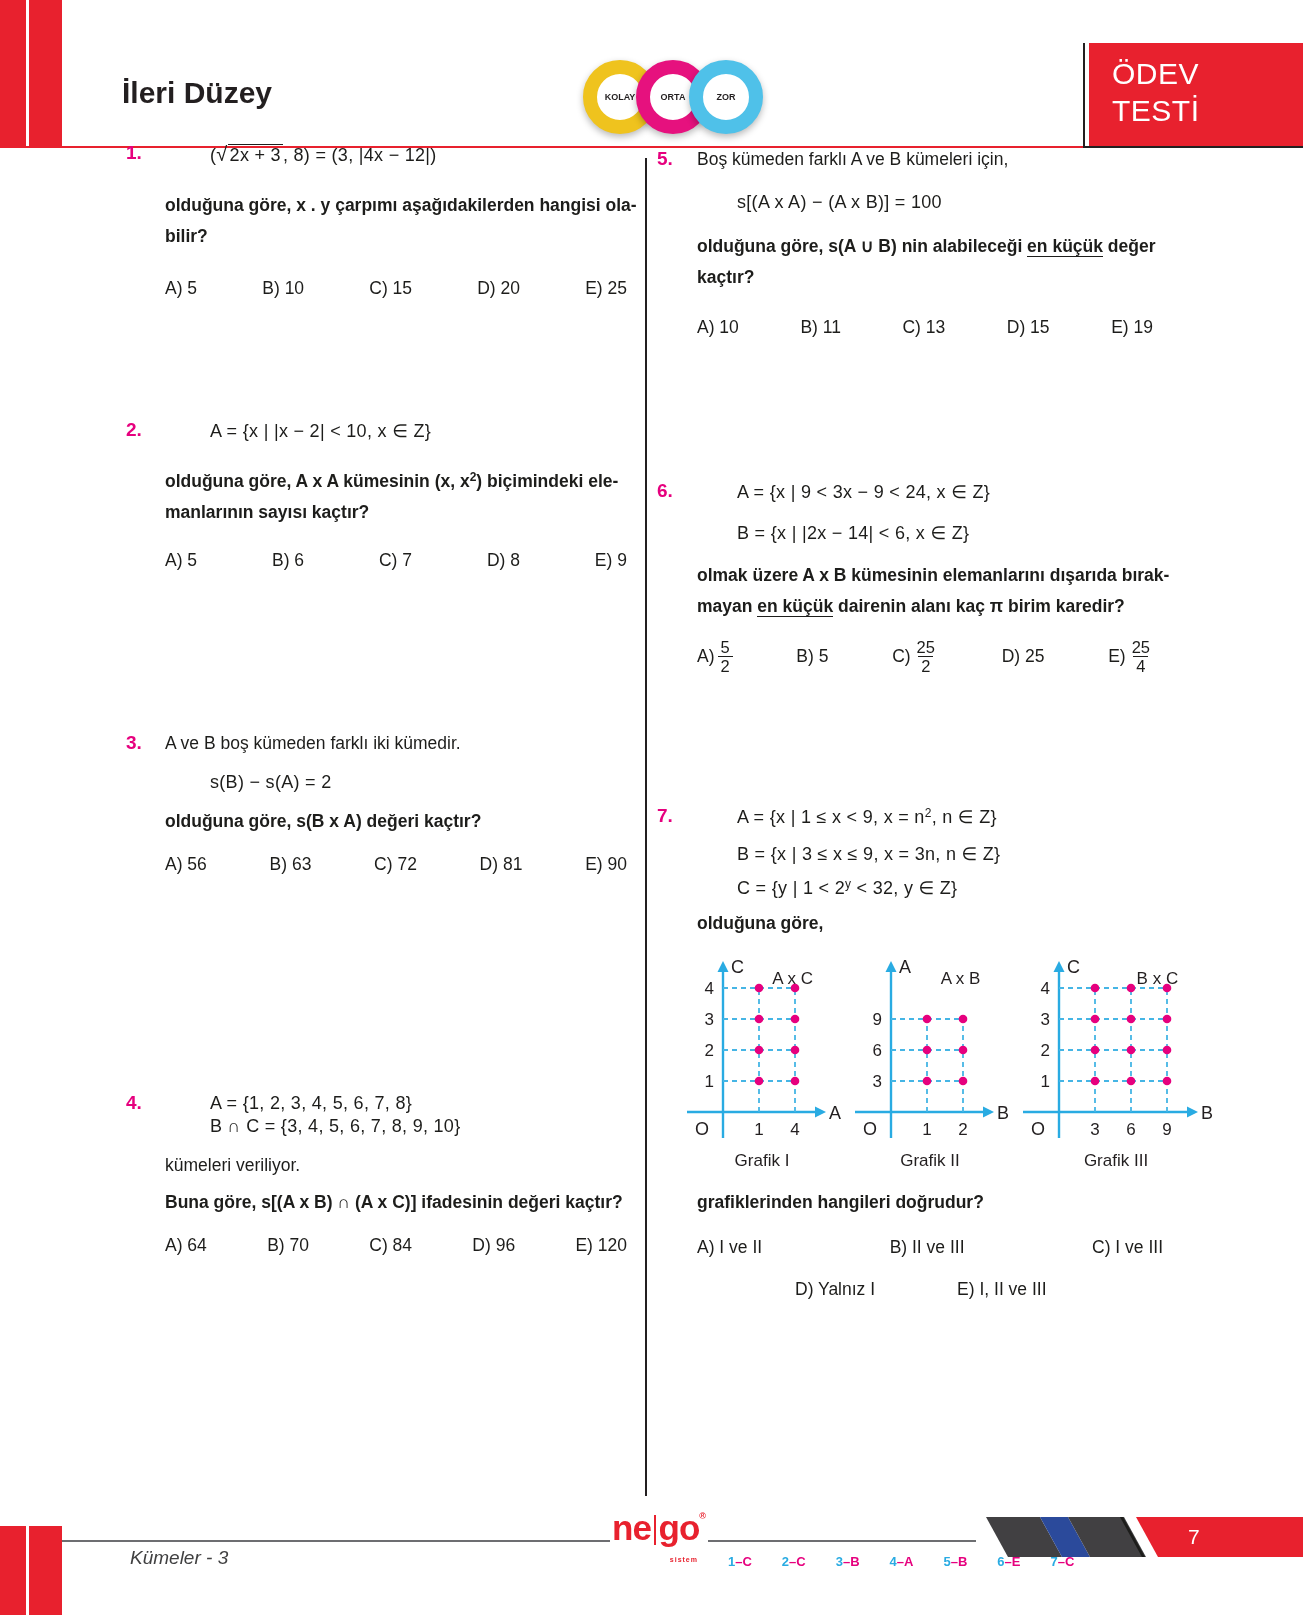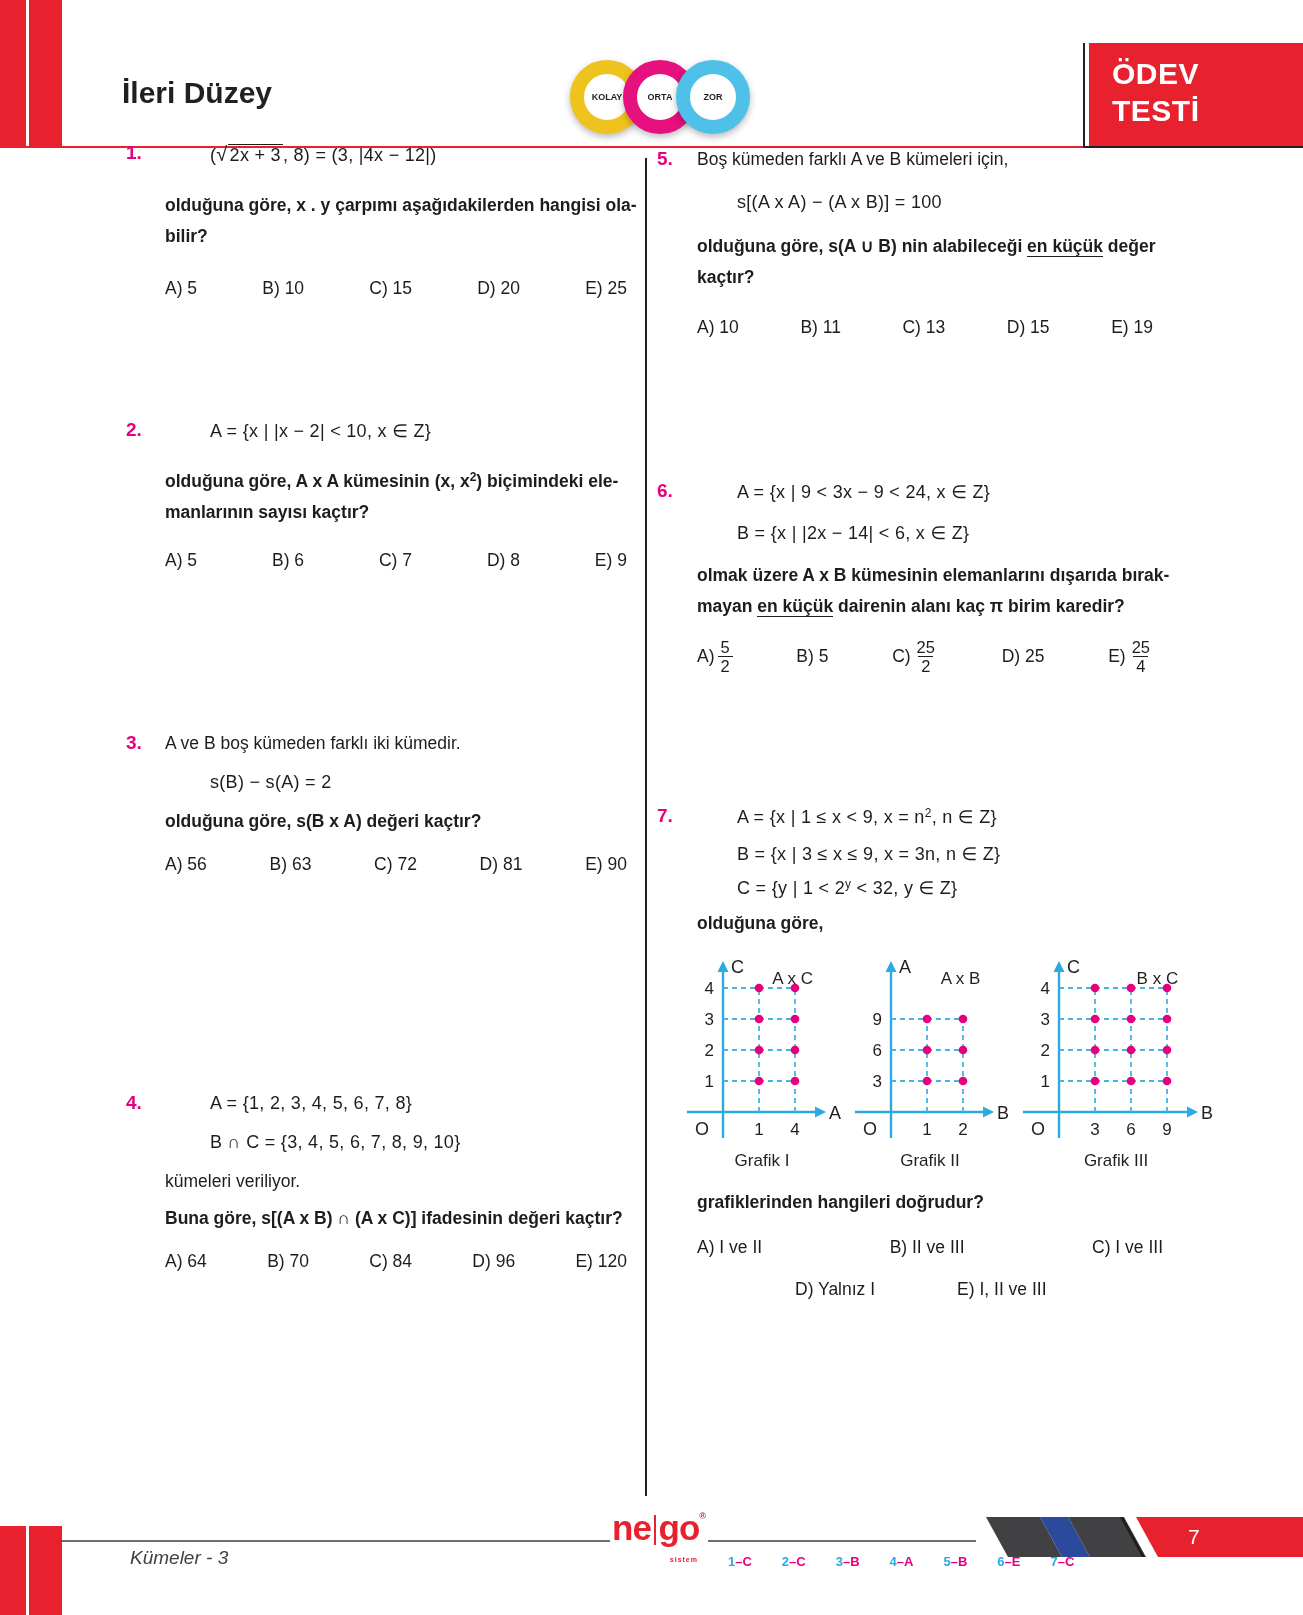--- a/index.html
+++ b/index.html
@@ -6,25 +6,25 @@
   .page{position:relative;width:1303px;height:1615px;background:#ffffff;overflow:hidden;
         font-family:"Liberation Sans", sans-serif;color:#1d1d1b;}
 
   
   .corner-red{position:absolute;left:0;top:0;width:62px;height:148px;background:#e8212e;}
   .corner-red.bottom{top:1526px;height:89px;}
   .corner-white-line{position:absolute;left:26px;top:0;width:3px;height:100%;background:#ffffff;}
   .page-title{position:absolute;left:122px;top:76px;font-size:30px;font-weight:bold;color:#231f20;}
   .header-redline{position:absolute;left:0;top:146px;width:1089px;height:2px;background:#e8212e;}
   .odev-box{position:absolute;left:1089px;top:43px;width:214px;height:103px;background:#e8212e;}
-  .odev-box .t{padding:12px 0 0 23px;color:#fff;font-weight:bold;font-size:30px;line-height:37px;letter-spacing:0.5px;}
+  .odev-box .t{padding:12px 0 0 23px;color:#fff;font-weight:normal;font-size:30px;line-height:37px;letter-spacing:0.5px;}
   .odev-vline{position:absolute;left:1083px;top:43px;width:2px;height:104px;background:#231f20;}
   .odev-hline{position:absolute;left:1083px;top:146px;width:220px;height:2px;background:#231f20;}
 
-  .badges{position:absolute;left:570px;top:60px;display:flex;align-items:flex-end;}
+  .badges{position:absolute;left:583px;top:60px;display:flex;align-items:flex-end;}
   .ring{position:relative;width:46px;height:46px;border-radius:50%;background:#fff;display:flex;
         align-items:center;justify-content:center;font-size:9px;font-weight:bold;color:#231f20;
         box-shadow:0 3px 7px rgba(0,0,0,0.28);}
   .ring.kolay{border:14px solid #efc31e;z-index:1;}
   .ring.orta{border:14px solid #e6117e;margin-left:-21px;z-index:2;}
   .ring.zor{border:14px solid #4fc1e9;margin-left:-21px;z-index:3;}
 
   .col-divider{position:absolute;left:645px;top:158px;width:2px;height:1338px;background:#231f20;}
 
   
@@ -149,21 +149,21 @@
       <span>B) 63</span>
       <span>C) 72</span>
       <span>D) 81</span>
       <span>E) 90</span>
     </div>
   </div>
 
   <div class="q" id="q4" style="left:126px;top:1093px">
     <span class="qnum">4.</span>
     <div class="fl nowrap">A = {1, 2, 3, 4, 5, 6, 7, 8}</div>
-    <div class="fl nowrap" style="margin-top:18px">B ∩ C = {3, 4, 5, 6, 7, 8, 9, 10}</div>
+    <div class="fl nowrap" style="margin-top:2px">B ∩ C = {3, 4, 5, 6, 7, 8, 9, 10}</div>
     <div class="content nowrap" style="margin-top:18px">kümeleri veriliyor.</div>
     <div class="content bold nowrap" style="margin-top:16px">Buna göre, s[(A x B) ∩ (A x C)] ifadesinin değeri kaçtır?</div>
     <div class="opts w-left content" style="margin-top:22px">
       <span>A) 64</span>
       <span>B) 70</span>
       <span>C) 84</span>
       <span>D) 96</span>
       <span>E) 120</span>
     </div>
   </div>

